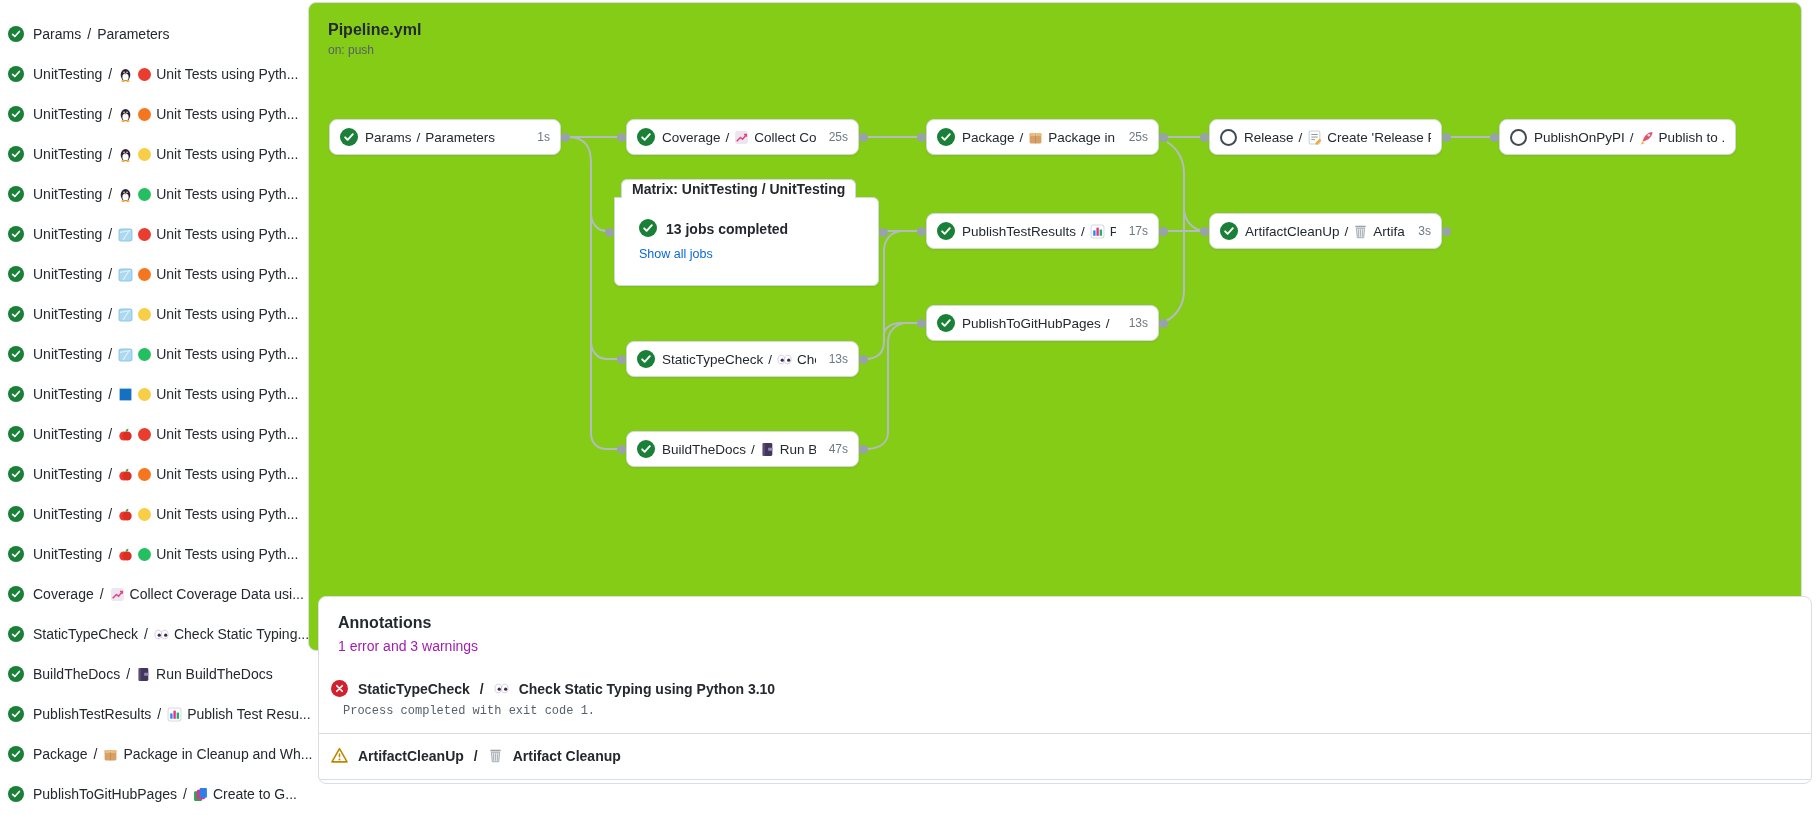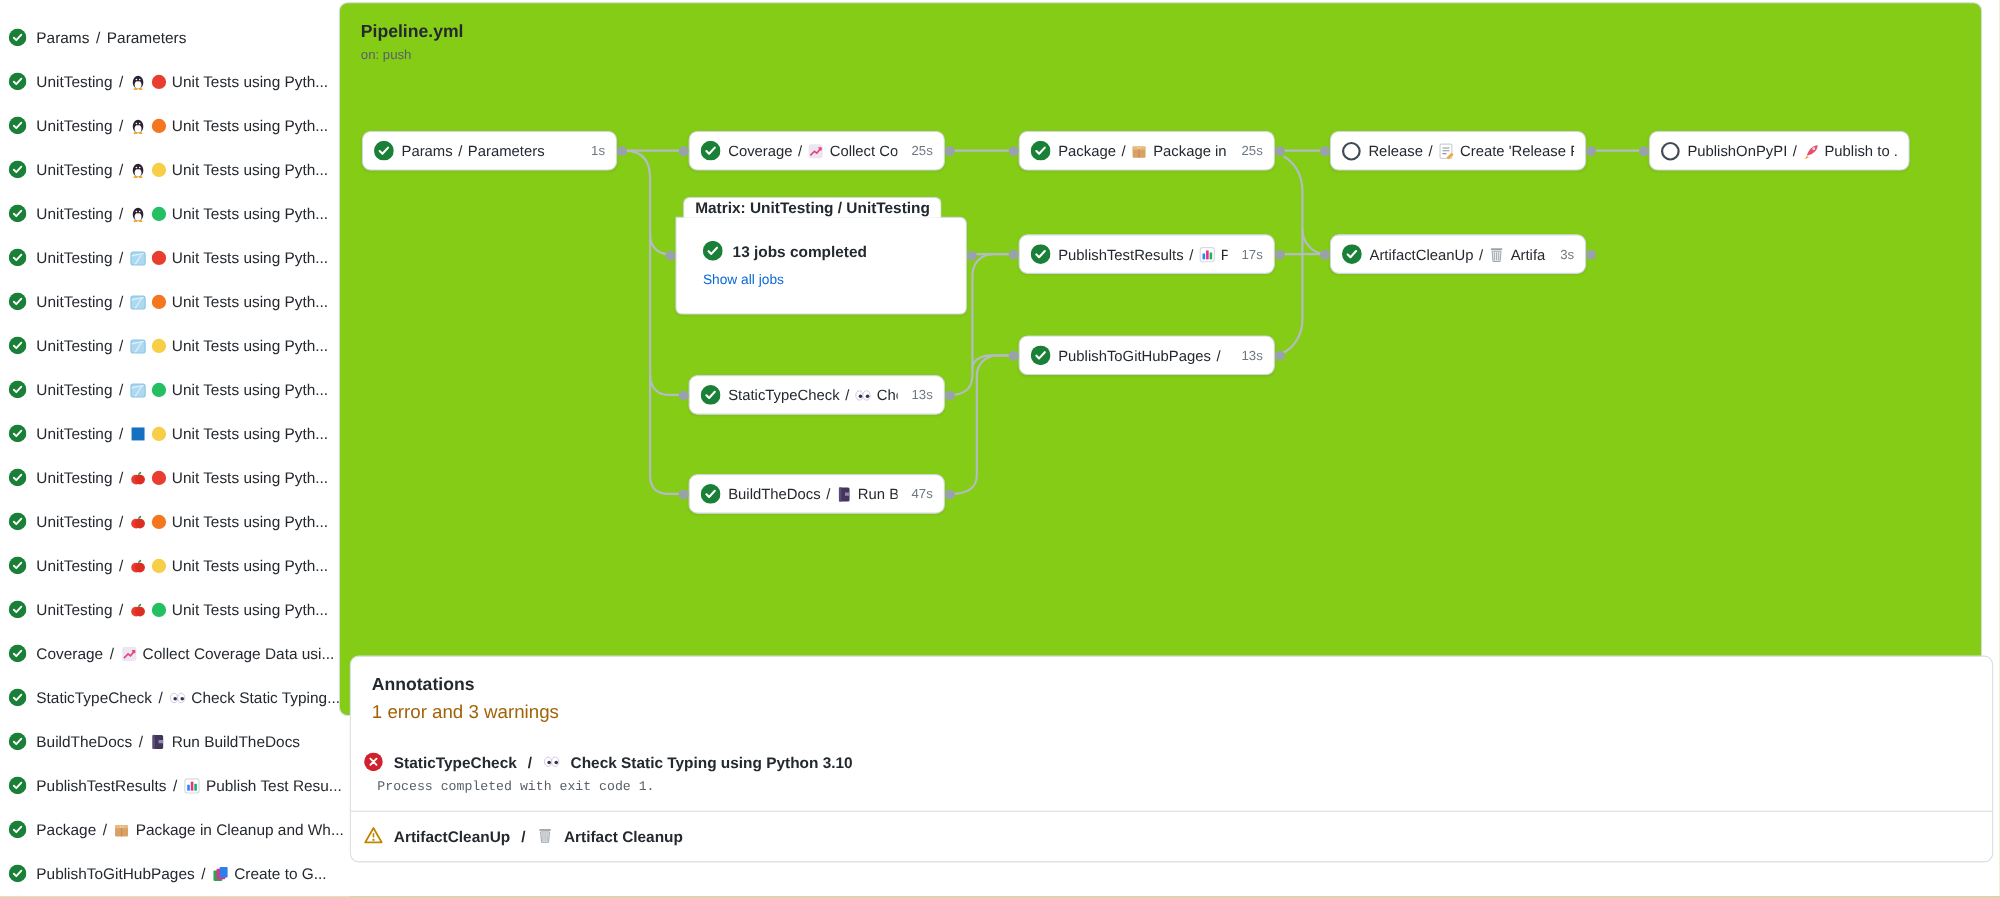--- a/index.html
+++ b/index.html
@@ -64,21 +64,21 @@
   .zoom-seg { position:absolute; right:17px; bottom:11px; width:48px; height:33px;
     background:#fff; border:1px solid #d0d7de; border-radius:6px; display:flex; overflow:hidden; }
   .zoom-seg button { flex:1; border:none; background:none; font-size:17px; line-height:1; color:#424a53; cursor:pointer; padding:0; font-family:"Liberation Sans",sans-serif; }
   .zoom-seg button:first-child { border-right:1px solid #d0d7de; }
 
   
   .annotations-panel { position:absolute; left:318px; top:596px; width:1494px; height:188px;
     background:#fff; border:1px solid #d8dee4; border-radius:8px; overflow:hidden; }
   .annot-header { padding:17px 0 13px 19px; }
   .annot-title-text { font-size:16px; font-weight:bold; }
-  .annot-summary { font-size:17px; color:#a16207; margin-top:6px; }
+  .annot-summary { font-size:14px; color:#a21caf; margin-top:6px; }
   .annotation-row { padding:13px 16px 15px 12px; border-bottom:1px solid #d8dee4; }
   .annot-title { display:flex; align-items:center; gap:10px; font-size:14px; font-weight:bold; cursor:pointer; }
   .annot-title .inline-icon { width:15px; height:15px; }
   .sev-icon { width:17px; height:17px; flex:none; display:inline-flex; }
   .sev-icon svg { width:100%; height:100%; }
   .annot-msg { margin:7px 0 0 12px; font-family:"Liberation Mono", monospace; font-size:12px; color:#57606a; }
 </style>
 </head>
 <body>
 

